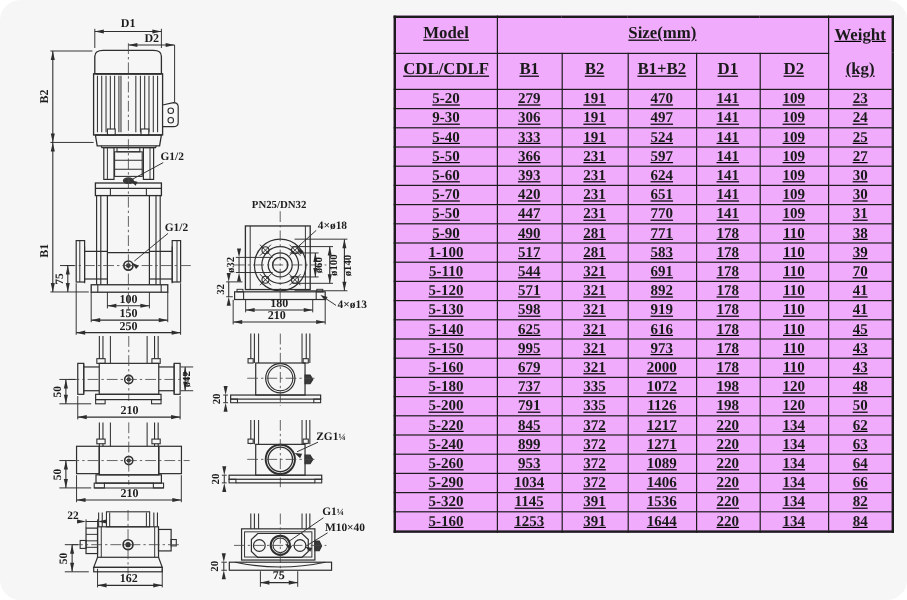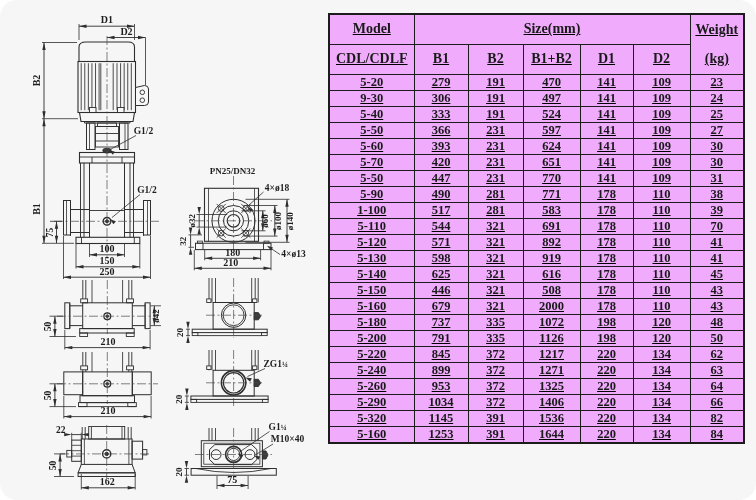--- a/index.html
+++ b/index.html
@@ -558,23 +558,23 @@
           <td>5-140</td>
           <td>625</td>
           <td>321</td>
           <td>616</td>
           <td>178</td>
           <td>110</td>
           <td>45</td>
         </tr>
 <tr>
           <td>5-150</td>
-          <td>446</td>
+          <td>995</td>
           <td>321</td>
-          <td>508</td>
+          <td>973</td>
           <td>178</td>
           <td>110</td>
           <td>43</td>
         </tr>
 <tr>
           <td>5-160</td>
           <td>679</td>
           <td>321</td>
           <td>2000</td>
           <td>178</td>
@@ -614,21 +614,21 @@
           <td>372</td>
           <td>1271</td>
           <td>220</td>
           <td>134</td>
           <td>63</td>
         </tr>
 <tr>
           <td>5-260</td>
           <td>953</td>
           <td>372</td>
-          <td>1325</td>
+          <td>1089</td>
           <td>220</td>
           <td>134</td>
           <td>64</td>
         </tr>
 <tr>
           <td>5-290</td>
           <td>1034</td>
           <td>372</td>
           <td>1406</td>
           <td>220</td>

